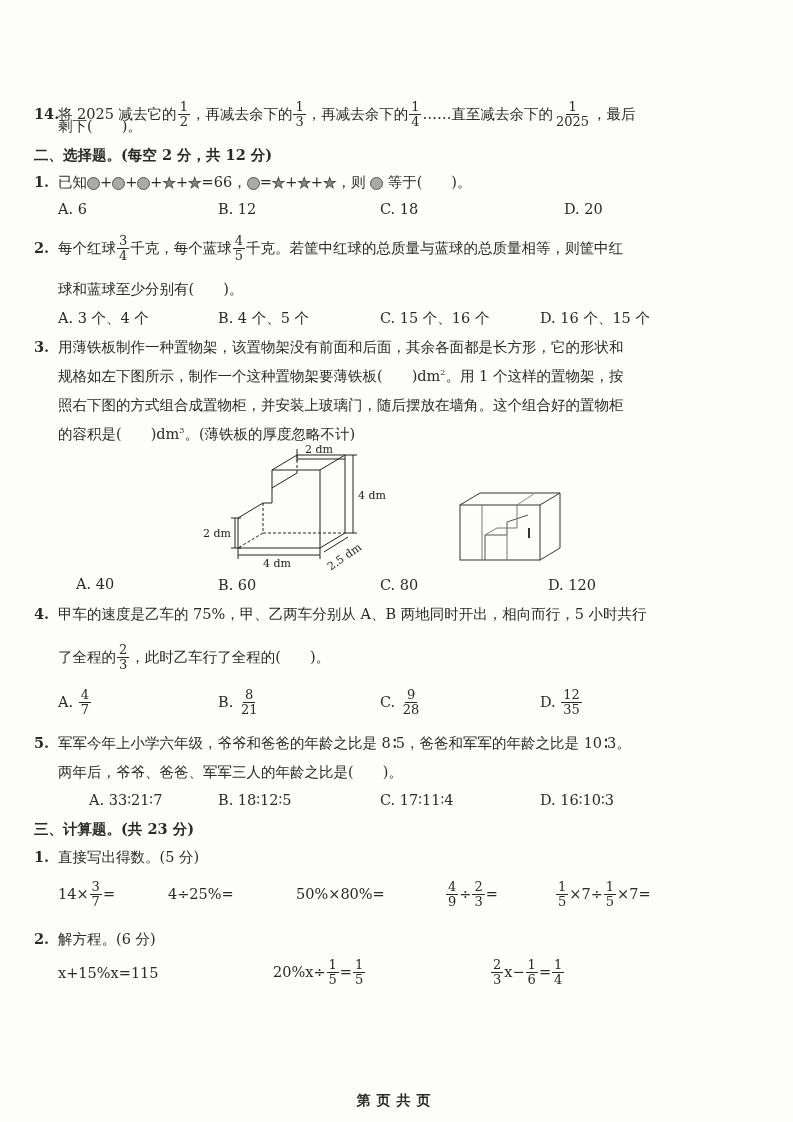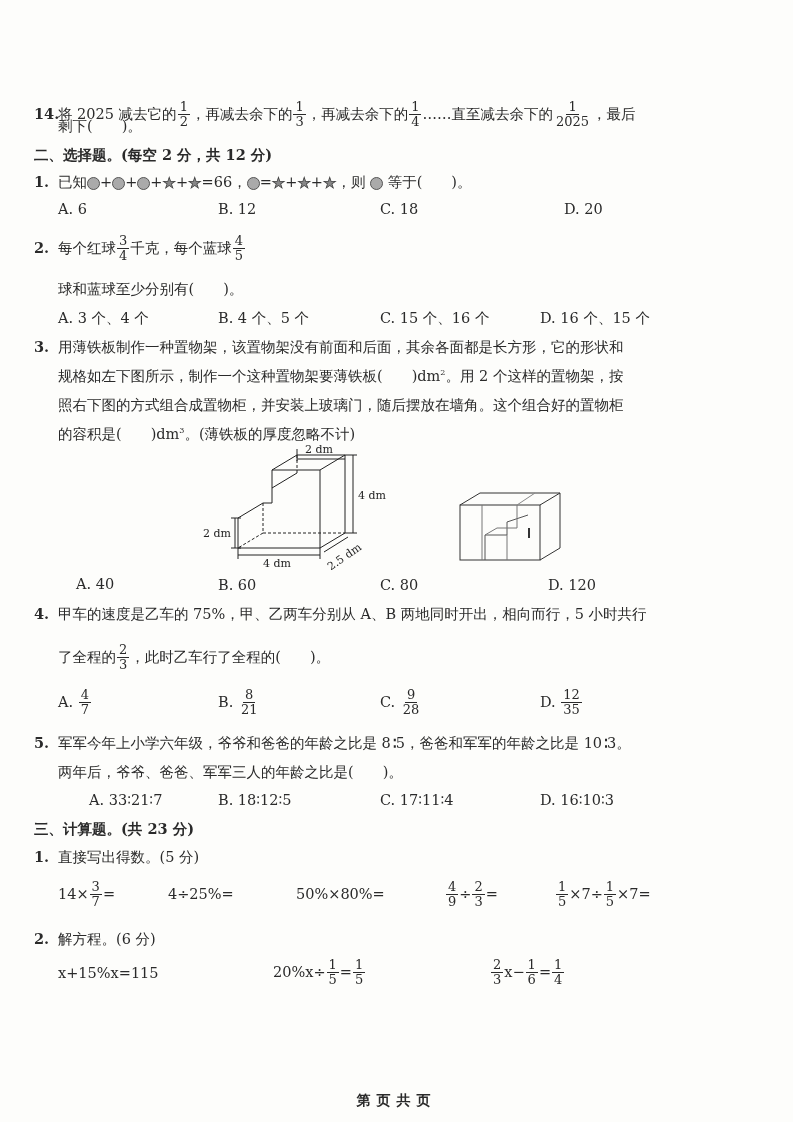--- a/index.html
+++ b/index.html
@@ -52,33 +52,33 @@
 <div class="opt" style="left:380px; top:201px;">C. 18</div>
 <div class="opt" style="left:540px; top:201px;margin-left:24px;">D. 20</div>
 
 <div class="abs" style="left:34px; top:234px;">
   <span class="num">2.</span><span>每个红球</span><span class="frac">
       <span class="n">3</span>
       <span class="d">4</span>
     </span><span>千克，每个蓝球</span><span class="frac">
       <span class="n">4</span>
       <span class="d">5</span>
-    </span>
+    </span><span>千克。若筐中红球的总质量与蓝球的总质量相等，则筐中红</span>
 </div>
 <div class="abs" style="left:58px; top:280px;">球和蓝球至少分别有(　　)。</div>
 <div class="opt" style="left:58px; top:309px;">A. 3 个、4 个</div>
 <div class="opt" style="left:218px; top:309px;">B. 4 个、5 个</div>
 <div class="opt" style="left:380px; top:309px;">C. 15 个、16 个</div>
 <div class="opt" style="left:540px; top:309px;">D. 16 个、15 个</div>
 
 <div class="abs" style="left:34px; top:338px;">
   <span class="num">3.</span><span>用薄铁板制作一种置物架，该置物架没有前面和后面，其余各面都是长方形，它的形状和</span>
 </div>
 <div class="abs" style="left:58px; top:367px;">
-  <span>规格如左下图所示，制作一个这种置物架要薄铁板(　　)dm</span><span class="sup">2</span><span>。用 2 个这样的置物架，按</span>
+  <span>规格如左下图所示，制作一个这种置物架要薄铁板(　　)dm</span><span class="sup">2</span><span>。用 1 个这样的置物架，按</span>
 </div>
 <div class="abs" style="left:58px; top:396px;">照右下图的方式组合成置物柜，并安装上玻璃门，随后摆放在墙角。这个组合好的置物柜</div>
 <div class="abs" style="left:58px; top:425px;">
   <span>的容积是(　　)dm</span><span class="sup">3</span><span>。(薄铁板的厚度忽略不计)</span>
 </div>
 
 <svg class="abs" style="left:195px; top:445px;" width="200" height="125" viewBox="0 0 200 125">
   <g stroke="#222" stroke-width="1" fill="none">
 
     <polyline points="43,73 43,103 125,103 125,25 77,25 77,43"></polyline>

